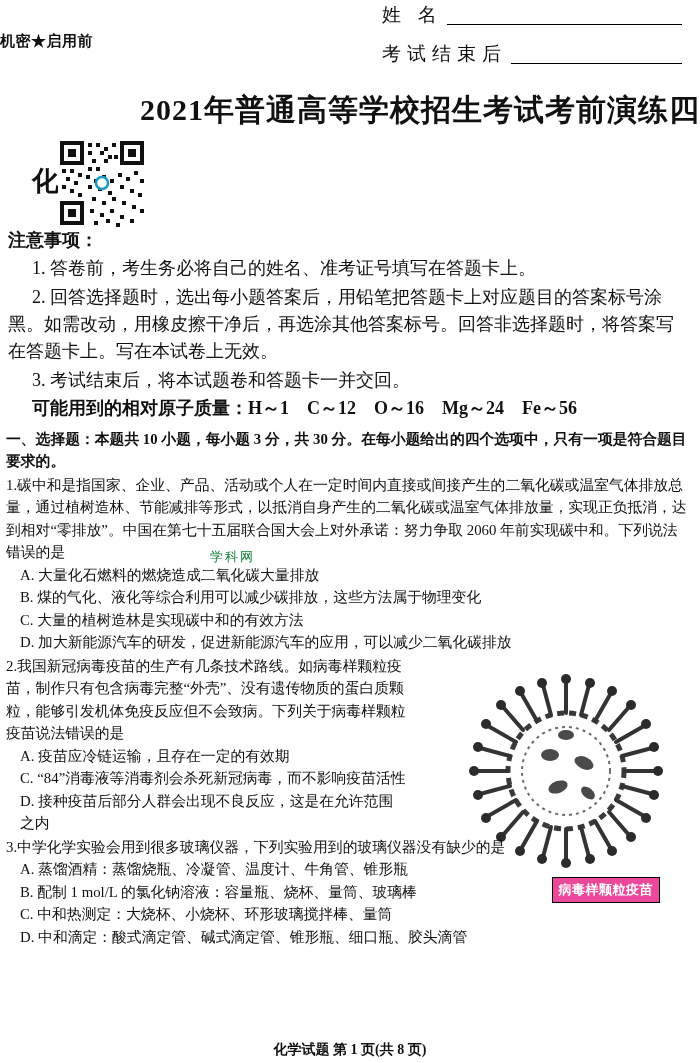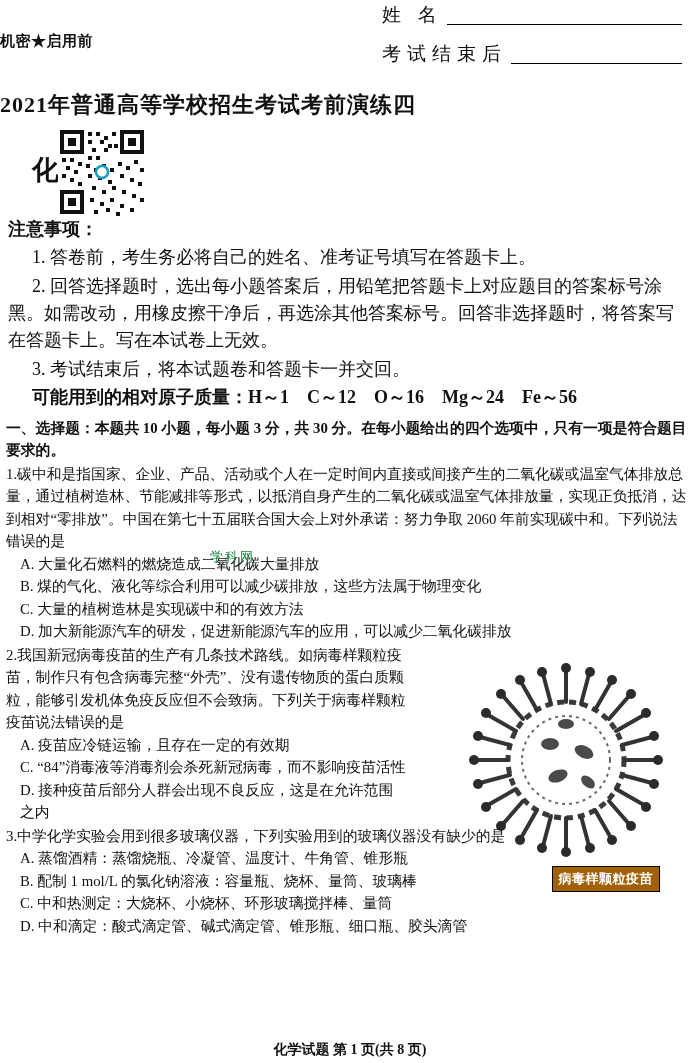--- a/index.html
+++ b/index.html
@@ -48,22 +48,22 @@
   }
   .idline{
     flex:1;
     border-bottom:1.4px solid #000;
     height:22px;
     margin-left:4px;
   }
 
   
   .maintitle{
-    text-align:left;
-    font-size:22px;
+    text-align:right;
+    font-size:30px;
     font-weight:bold;
     letter-spacing:1px;
     margin-top:4px;
     font-family:"Liberation Serif","DejaVu Serif",serif;
   }
   .subjectrow{
     position:relative;
     height:82px;
     margin-top:6px;
   }
@@ -127,21 +127,21 @@
 
   
   .virusfig{
     position:absolute;
     right:0px; top:4px;
     width:248px;height:246px;
   }
   .viruscap{
     position:absolute;
     right:30px;top:222px;
-    background:#a16207;
+    background:#ec4899;
     color:#fff;
     font-size:13px;
     padding:2px 6px;
     border:1px solid #000;
     letter-spacing:0.5px;
     font-weight:bold;
     margin-left:28px;
   }
 
   .footer{

